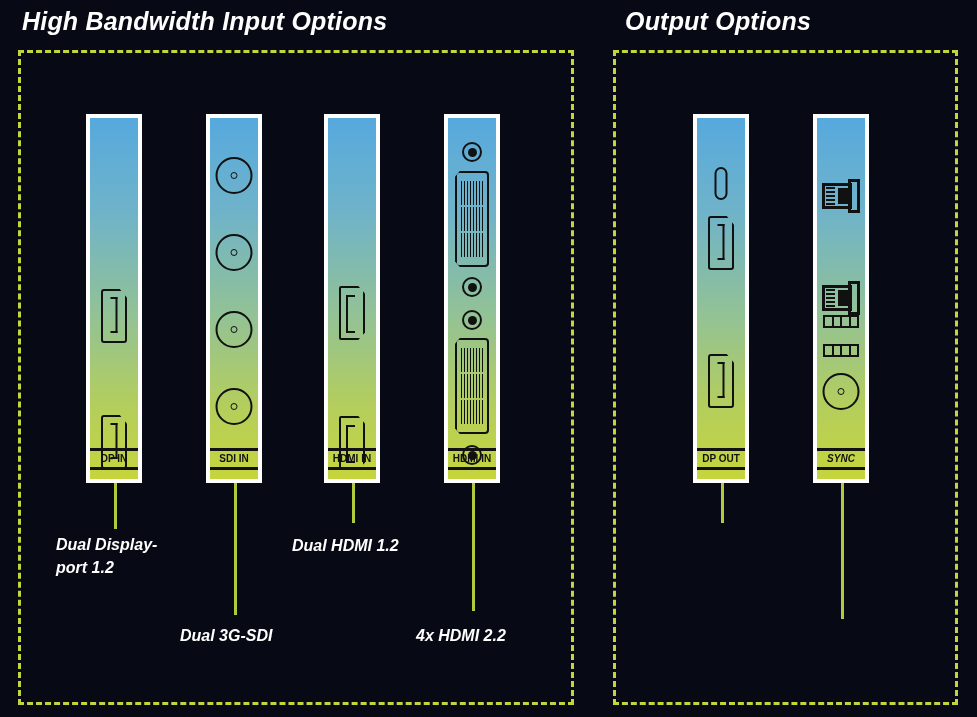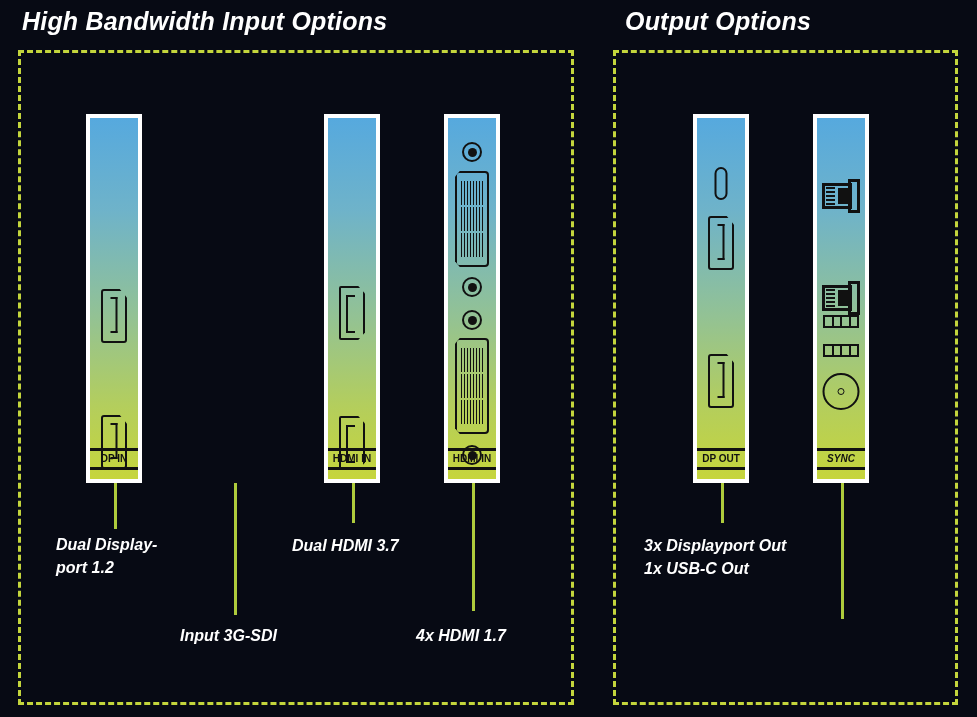--- a/index.html
+++ b/index.html
@@ -209,32 +209,41 @@
     <div class="bracket-face">
       <div class="conn dp" style="top:171px;"></div>
       <div class="conn dp" style="top:243px;"></div>
       <div class="badge">DP IN</div>
     </div>
   </div>
   <div class="leader" style="left:114px;top:483px;height:46px;"></div>
   <div class="caption" style="left:56px;top:533px;">Dual Display-
 port 1.2</div>
 
+  <div class="bracket" style="left:206px;">
+    <div class="bracket-face">
+      <div class="conn bnc" style="top:39px;"></div>
+      <div class="conn bnc" style="top:116px;"></div>
+      <div class="conn bnc" style="top:193px;"></div>
+      <div class="conn bnc" style="top:270px;"></div>
+      <div class="badge">SDI IN</div>
+    </div>
+  </div>
   <div class="leader" style="left:234px;top:483px;height:132px;"></div>
-  <div class="caption" style="left:180px;top:624px;">Input 3G-SDI</div>
+  <div class="caption" style="left:180px;top:624px;">Dual 3G-SDI</div>
 
   <div class="bracket" style="left:324px;">
     <div class="bracket-face">
       <div class="conn hdmi" style="top:168px;"></div>
       <div class="conn hdmi" style="top:244px;"></div>
       <div class="badge">HDMI IN</div>
     </div>
   </div>
   <div class="leader" style="left:352px;top:483px;height:40px;"></div>
-  <div class="caption" style="left:292px;top:534px;">Dual HDMI 3.7</div>
+  <div class="caption" style="left:292px;top:534px;">Dual HDMI 1.2</div>
 
   <div class="bracket" style="left:444px;">
     <div class="bracket-face">
       <div class="conn jack-ring" style="top:24px;"></div>
       <div class="conn dvi" style="top:53px;">
         <div class="dvi-grid">
           <span></span>
             <span></span>
             <span></span>
             <span></span>
@@ -288,34 +297,32 @@
             <span></span>
             <span></span>
             <span></span>
         </div>
       </div>
       <div class="conn jack-ring" style="top:327px;"></div>
       <div class="badge">HDMI IN</div>
     </div>
   </div>
   <div class="leader" style="left:472px;top:483px;height:128px;"></div>
-  <div class="caption" style="left:416px;top:624px;">4x HDMI 1.7</div>
+  <div class="caption" style="left:416px;top:624px;">4x HDMI 2.2</div>
 
   <div class="bracket" style="left:693px;">
     <div class="bracket-face">
       <div class="conn usbc" style="top:49px;"></div>
       <div class="conn dp" style="top:98px;"></div>
       <div class="conn dp" style="top:182px;"></div>
 
       <div class="badge">DP OUT</div>
     </div>
   </div>
   <div class="leader" style="left:721px;top:483px;height:40px;"></div>
-  <div class="caption" style="left:644px;top:534px;">3x Displayport Out
-1x USB-C Out</div>
 
   <div class="bracket" style="left:813px;font-style:italic;">
     <div class="bracket-face">
       <div class="conn rj45" style="top:61px;">
         <div class="body"></div>
         <div class="tab"></div>
         <div class="pins"></div>
         <div class="plug"></div>
       </div>
       <div class="conn rj45" style="top:129px;">

